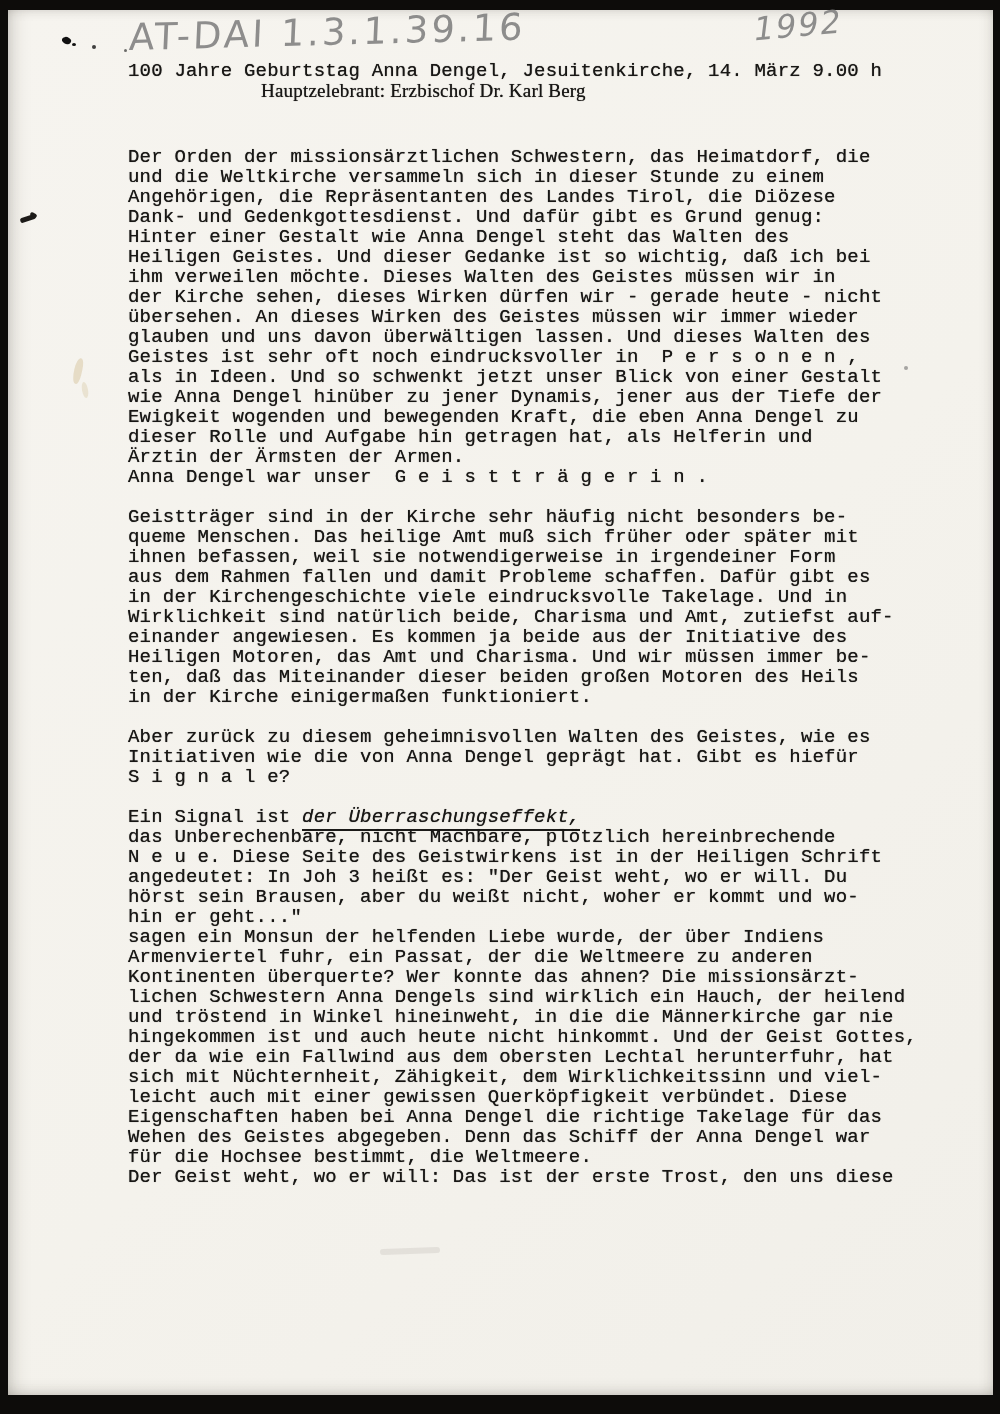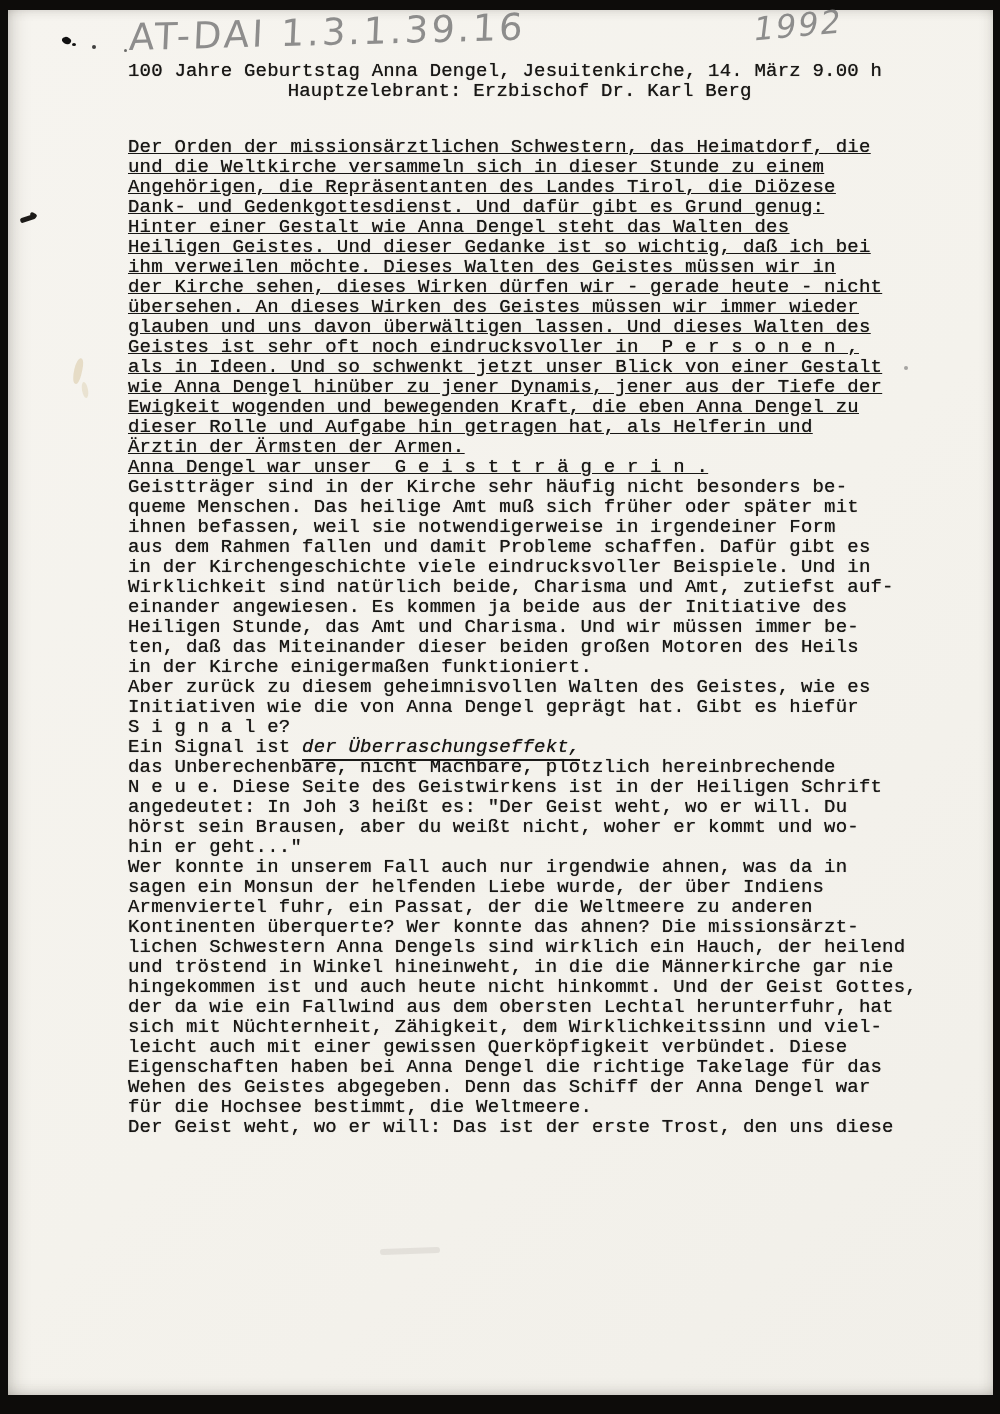--- a/index.html
+++ b/index.html
@@ -18,23 +18,23 @@
                inset 0 -12px 18px -14px rgba(40,35,25,.30),
                inset 0 10px 14px -12px rgba(40,35,25,.18);
   }
   .typed{
     position:absolute;left:120px;top:51px;width:840px;
     font-size:19px;line-height:20px;letter-spacing:.2px;
     color:#181715;
     text-shadow:0 0 .7px rgba(20,18,15,.85);
   }
   .line{white-space:pre;}
-  .hdr2{margin-left:14ch;}
-  .para{}
-  .para:first-of-type{margin-top:36px;text-decoration:underline;}
+  .hdr2{margin-left:14ch;font-family:Liberation Serif, serif;}
+  .para{margin-top:20px;}
+  .para:first-of-type{margin-top:46px;}
   .u{border-bottom:2.5px solid #1b1a18;padding-bottom:1px;font-style:italic;}
   
   .hw{
     position:absolute;
     font-family:"DejaVu Sans",sans-serif;
     color:#7c7c7c;font-weight:400;opacity:.85;
     white-space:pre;
   }
   .hw-ref{
     left:122px;top:6px;font-size:37px;letter-spacing:3px;
@@ -101,40 +101,39 @@
           <div class="line">Ewigkeit wogenden und bewegenden Kraft, die eben Anna Dengel zu</div>
           <div class="line">dieser Rolle und Aufgabe hin getragen hat, als Helferin und</div>
           <div class="line">Ärztin der Ärmsten der Armen.</div>
           <div class="line">Anna Dengel war unser  G e i s t t r ä g e r i n .</div>
         </div>
         <div class="para">
           <div class="line">Geistträger sind in der Kirche sehr häufig nicht besonders be-</div>
           <div class="line">queme Menschen. Das heilige Amt muß sich früher oder später mit</div>
           <div class="line">ihnen befassen, weil sie notwendigerweise in irgendeiner Form</div>
           <div class="line">aus dem Rahmen fallen und damit Probleme schaffen. Dafür gibt es</div>
-          <div class="line">in der Kirchengeschichte viele eindrucksvoller Beispiele. Und in</div>
+          <div class="line">in der Kirchengeschichte viele eindrucksvolle Takelage. Und in</div>
           <div class="line">Wirklichkeit sind natürlich beide, Charisma und Amt, zutiefst auf-</div>
           <div class="line">einander angewiesen. Es kommen ja beide aus der Initiative des</div>
-          <div class="line">Heiligen Stunde, das Amt und Charisma. Und wir müssen immer be-</div>
+          <div class="line">Heiligen Motoren, das Amt und Charisma. Und wir müssen immer be-</div>
           <div class="line">ten, daß das Miteinander dieser beiden großen Motoren des Heils</div>
           <div class="line">in der Kirche einigermaßen funktioniert.</div>
         </div>
         <div class="para">
           <div class="line">Aber zurück zu diesem geheimnisvollen Walten des Geistes, wie es</div>
           <div class="line">Initiativen wie die von Anna Dengel geprägt hat. Gibt es hiefür</div>
           <div class="line">S i g n a l e?</div>
         </div>
         <div class="para">
           <div class="line"><span>Ein Signal ist </span><span class="u">der Überraschungseffekt,</span></div>
           <div class="line">das Unberechenbare, nicht Machbare, plötzlich hereinbrechende</div>
           <div class="line">N e u e. Diese Seite des Geistwirkens ist in der Heiligen Schrift</div>
           <div class="line">angedeutet: In Joh 3 heißt es: "Der Geist weht, wo er will. Du</div>
           <div class="line">hörst sein Brausen, aber du weißt nicht, woher er kommt und wo-</div>
           <div class="line">hin er geht..."</div>
-          <div class="line">Wer konnte in unserem Fall auch nur irgendwie ahnen, was da in</div>
           <div class="line">sagen ein Monsun der helfenden Liebe wurde, der über Indiens</div>
           <div class="line">Armenviertel fuhr, ein Passat, der die Weltmeere zu anderen</div>
           <div class="line">Kontinenten überquerte? Wer konnte das ahnen? Die missionsärzt-</div>
           <div class="line">lichen Schwestern Anna Dengels sind wirklich ein Hauch, der heilend</div>
           <div class="line">und tröstend in Winkel hineinweht, in die die Männerkirche gar nie</div>
           <div class="line">hingekommen ist und auch heute nicht hinkommt. Und der Geist Gottes,</div>
           <div class="line">der da wie ein Fallwind aus dem obersten Lechtal herunterfuhr, hat</div>
           <div class="line">sich mit Nüchternheit, Zähigkeit, dem Wirklichkeitssinn und viel-</div>
           <div class="line">leicht auch mit einer gewissen Querköpfigkeit verbündet. Diese</div>
           <div class="line">Eigenschaften haben bei Anna Dengel die richtige Takelage für das</div>

